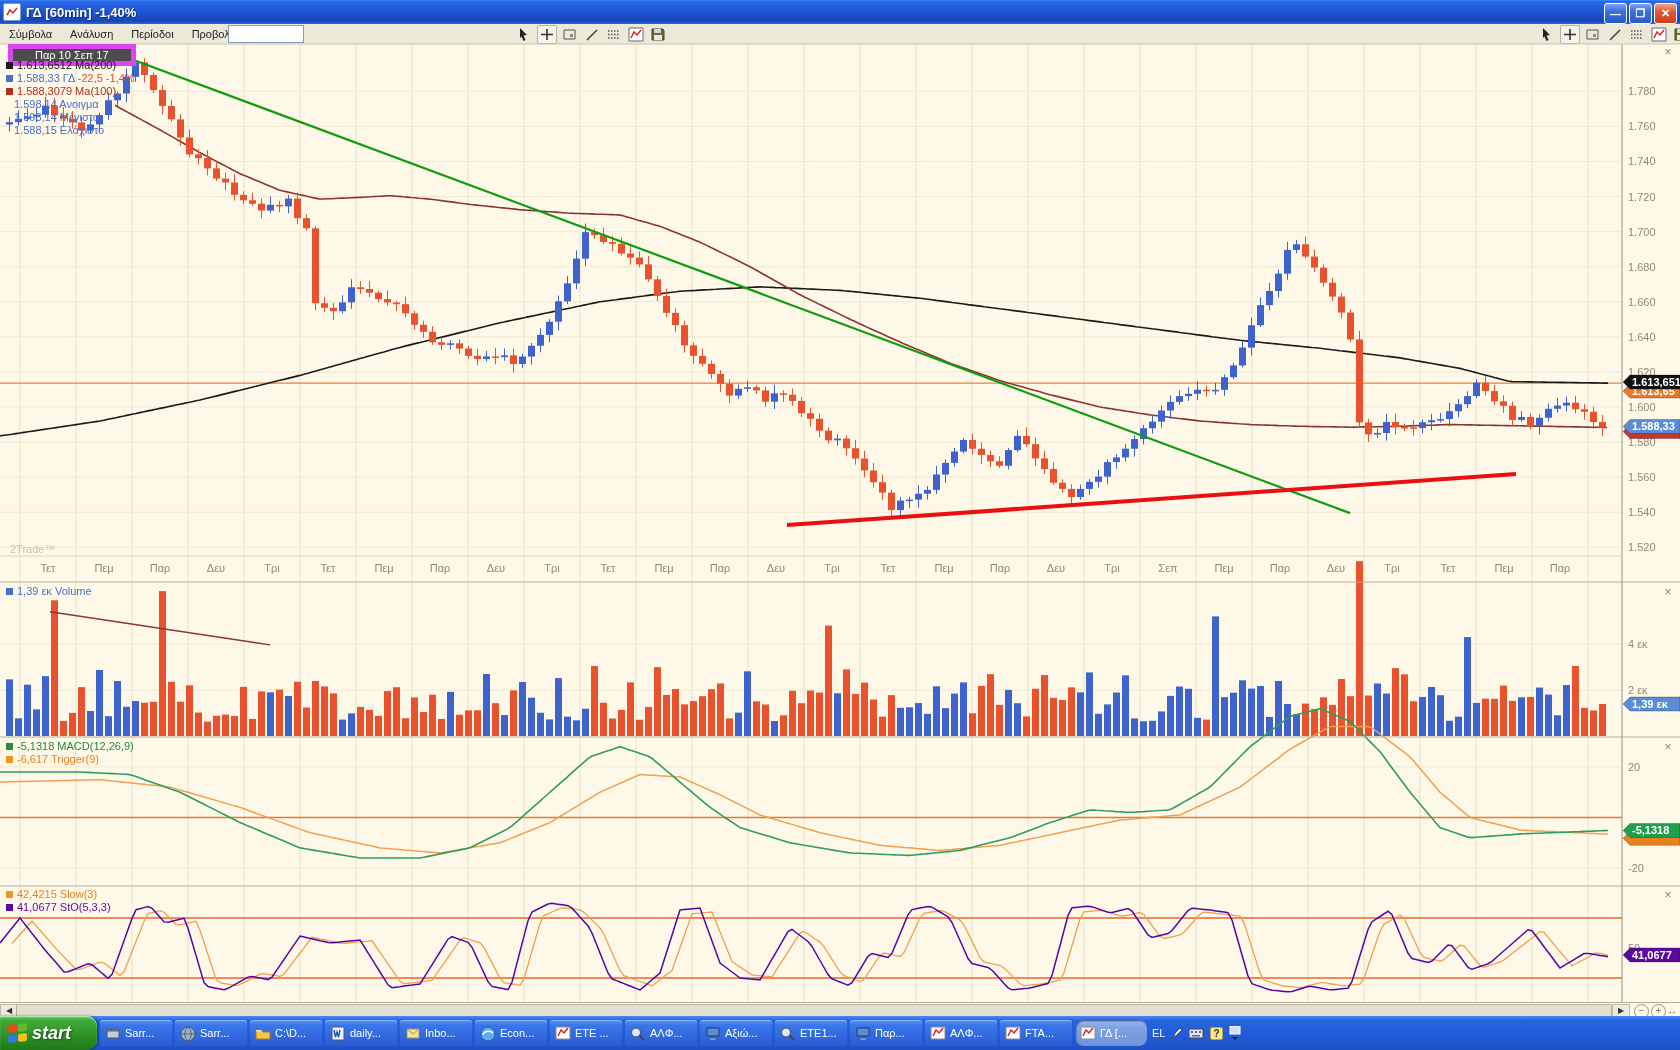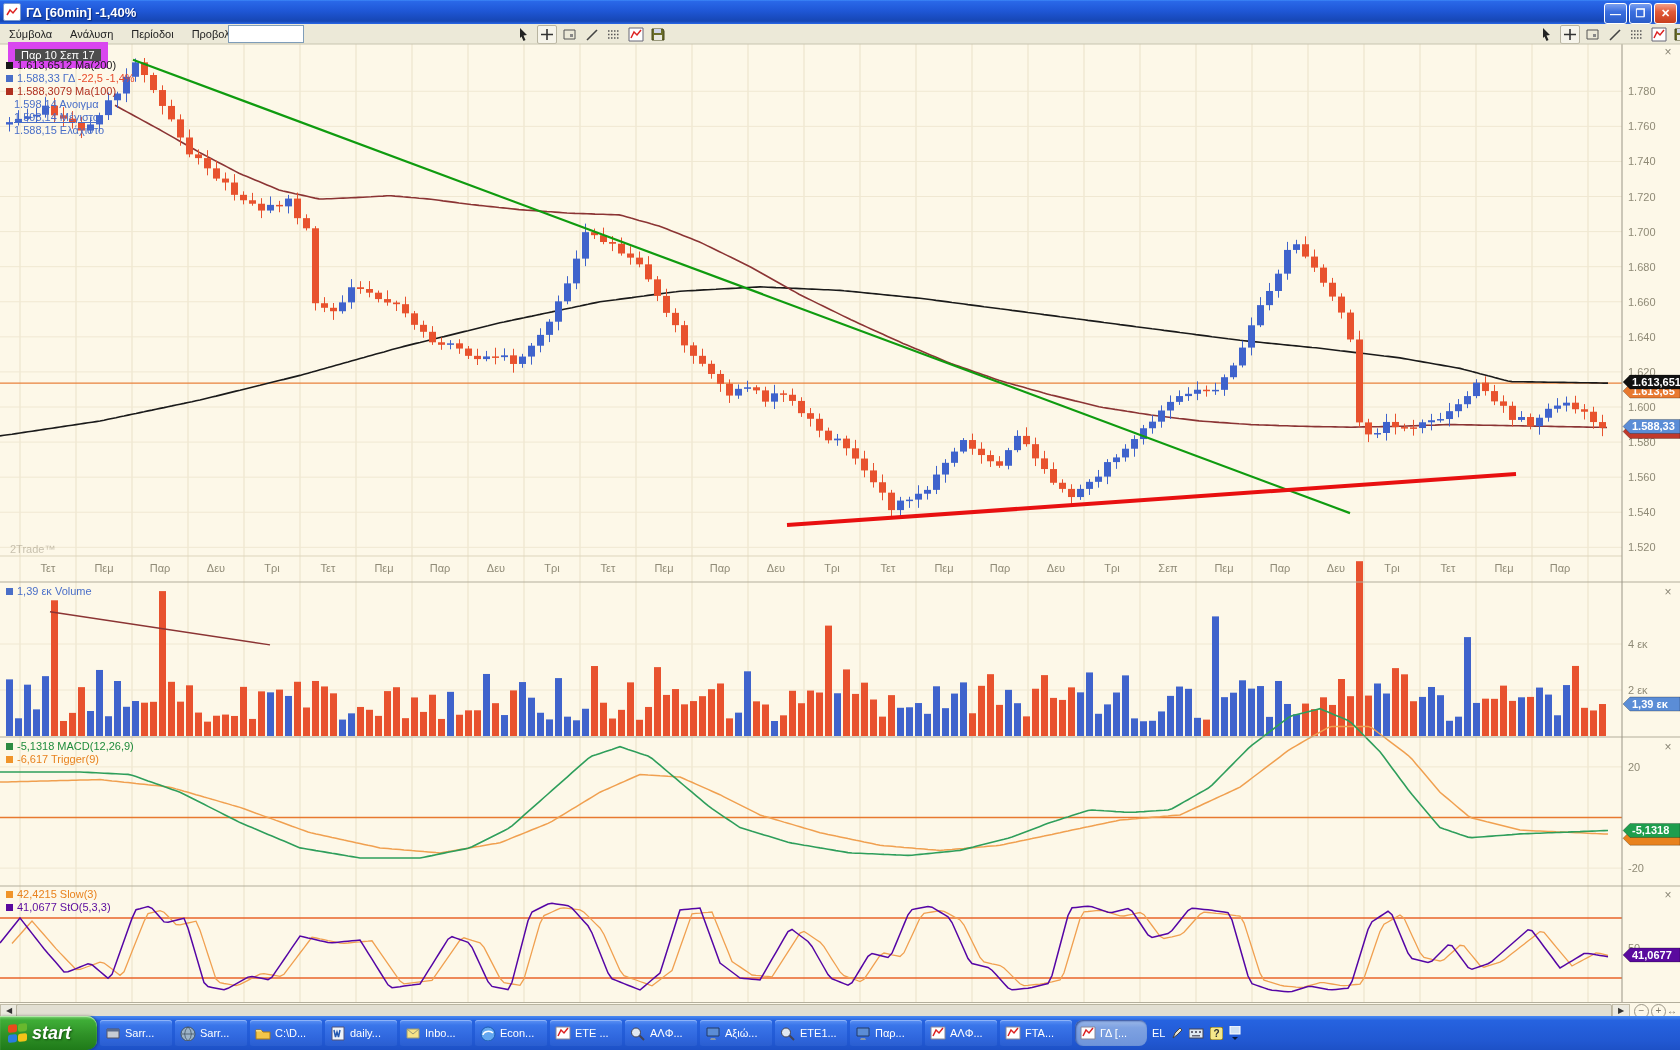--- a/index.html
+++ b/index.html
@@ -18,22 +18,22 @@
     display:flex;align-items:center;justify-content:center;font-weight:bold;}
   .winbtn.close{background:linear-gradient(180deg,#f2a088,#e25b3a 40%,#c83e1d);}
   
   .menubar{left:0;top:24px;width:1680px;height:20px;background:#ece9d8;border-bottom:1px solid #c8c4b0;}
   .menuitem{display:inline-block;padding:3px 9px 0 9px;font-size:11px;color:#222;height:17px;}
   .symbolbox{position:absolute;left:228px;top:1px;width:70px;height:16px;border:1px solid #7f9db9;background:#fff;font-size:11px;padding:0 2px;}
   .tbgroup{position:absolute;top:1px;display:flex;gap:4px;align-items:center;}
   .tbicon{width:18px;height:17px;display:flex;align-items:center;justify-content:center;}
   .tbicon.raised{background:#f6f4ea;border:1px solid #b8b4a0;border-radius:2px;}
   
-  .tooltipbox{background:#4d4d4d;border:7px solid #d946ef;color:#fff;font-size:11px;
-    padding:0 6px;height:13px;line-height:13px;}
+  .tooltipbox{background:#4d4d4d;border:5px solid #d946ef;color:#fff;font-size:11px;
+    padding:0 22px;height:13px;line-height:13px;}
   .lgrow{font-size:11px;height:13px;line-height:13px;white-space:nowrap;}
   .sw{display:inline-block;width:7px;height:7px;margin-right:4px;}
   .watermark{font-size:11px;color:rgba(120,110,88,.4);}
   .panelx{font-size:12px;color:#8a8676;width:12px;height:12px;line-height:12px;text-align:center;}
   
   .scroll{left:0;top:1002px;width:1680px;height:14px;background:#fdf8e8;border-top:1px solid #b3ae9c;}
   .sbtrack{position:absolute;left:0;top:1px;width:1628px;height:13px;background:#eceadf;}
   .sbbtn{position:absolute;top:1px;width:16px;height:13px;background:#eceadf;border:1px solid #c2bda9;
     font-size:8px;color:#333;text-align:center;line-height:11px;}
   .sbthumb{position:absolute;left:16px;top:1px;width:1594px;height:13px;background:#e2dfd2;
@@ -866,21 +866,21 @@
     </svg>
 
   <div class="abs" style="left:8px;top:45px">
     <span class="tooltipbox">Παρ 10 Σεπ 17</span>
   </div>
   <div class="abs" id="main-legend" style="left:6px;top:59px">
       <div class="lgrow"><span class="sw" style="background: rgb(26, 26, 26);"></span><span style="color: rgb(26, 26, 26);">1.613,6512 Ma(200)</span></div>
       <div class="lgrow"><span class="sw" style="background: rgb(74, 111, 200);"></span><span style="color: rgb(74, 111, 200);">1.588,33 ΓΔ </span><span style="color: rgb(232, 76, 44);">-22,5 -1,4%</span></div>
       <div class="lgrow"><span class="sw" style="background: rgb(176, 48, 32);"></span><span style="color: rgb(176, 48, 32);">1.588,3079 Ma(100)</span></div>
       <div class="lgrow" style="padding-left: 8px;"><span style="color: rgb(74, 111, 200);">1.598,14 Ανοιγμα</span></div>
-      <div class="lgrow" style="padding-left: 8px;"><span style="color: rgb(74, 111, 200); text-decoration: underline;">1.598,14 Μέγιστο</span></div>
+      <div class="lgrow" style="padding-left: 8px;"><span style="color: rgb(74, 111, 200);">1.598,14 Μέγιστο</span></div>
       <div class="lgrow" style="padding-left: 8px;"><span style="color: rgb(74, 111, 200);">1.588,15 Ελάχιστο</span></div>
     </div>
   <div class="abs watermark" style="left:10px;top:543px">2Trade™</div>
 
   <div class="abs" id="volume-legend" style="left:6px;top:585px">
       <div class="lgrow"><span class="sw" style="background: rgb(74, 111, 200);"></span><span style="color: rgb(74, 111, 200);">1,39 εκ Volume</span></div>
     </div>
   <div class="abs" id="macd-legend" style="left:6px;top:740px">
       <div class="lgrow"><span class="sw" style="background: rgb(46, 139, 66);"></span><span style="color: rgb(31, 140, 60);">-5,1318 MACD(12,26,9)</span></div>
       <div class="lgrow"><span class="sw" style="background: rgb(240, 148, 42);"></span><span style="color: rgb(232, 130, 30);">-6,617 Trigger(9)</span></div>

